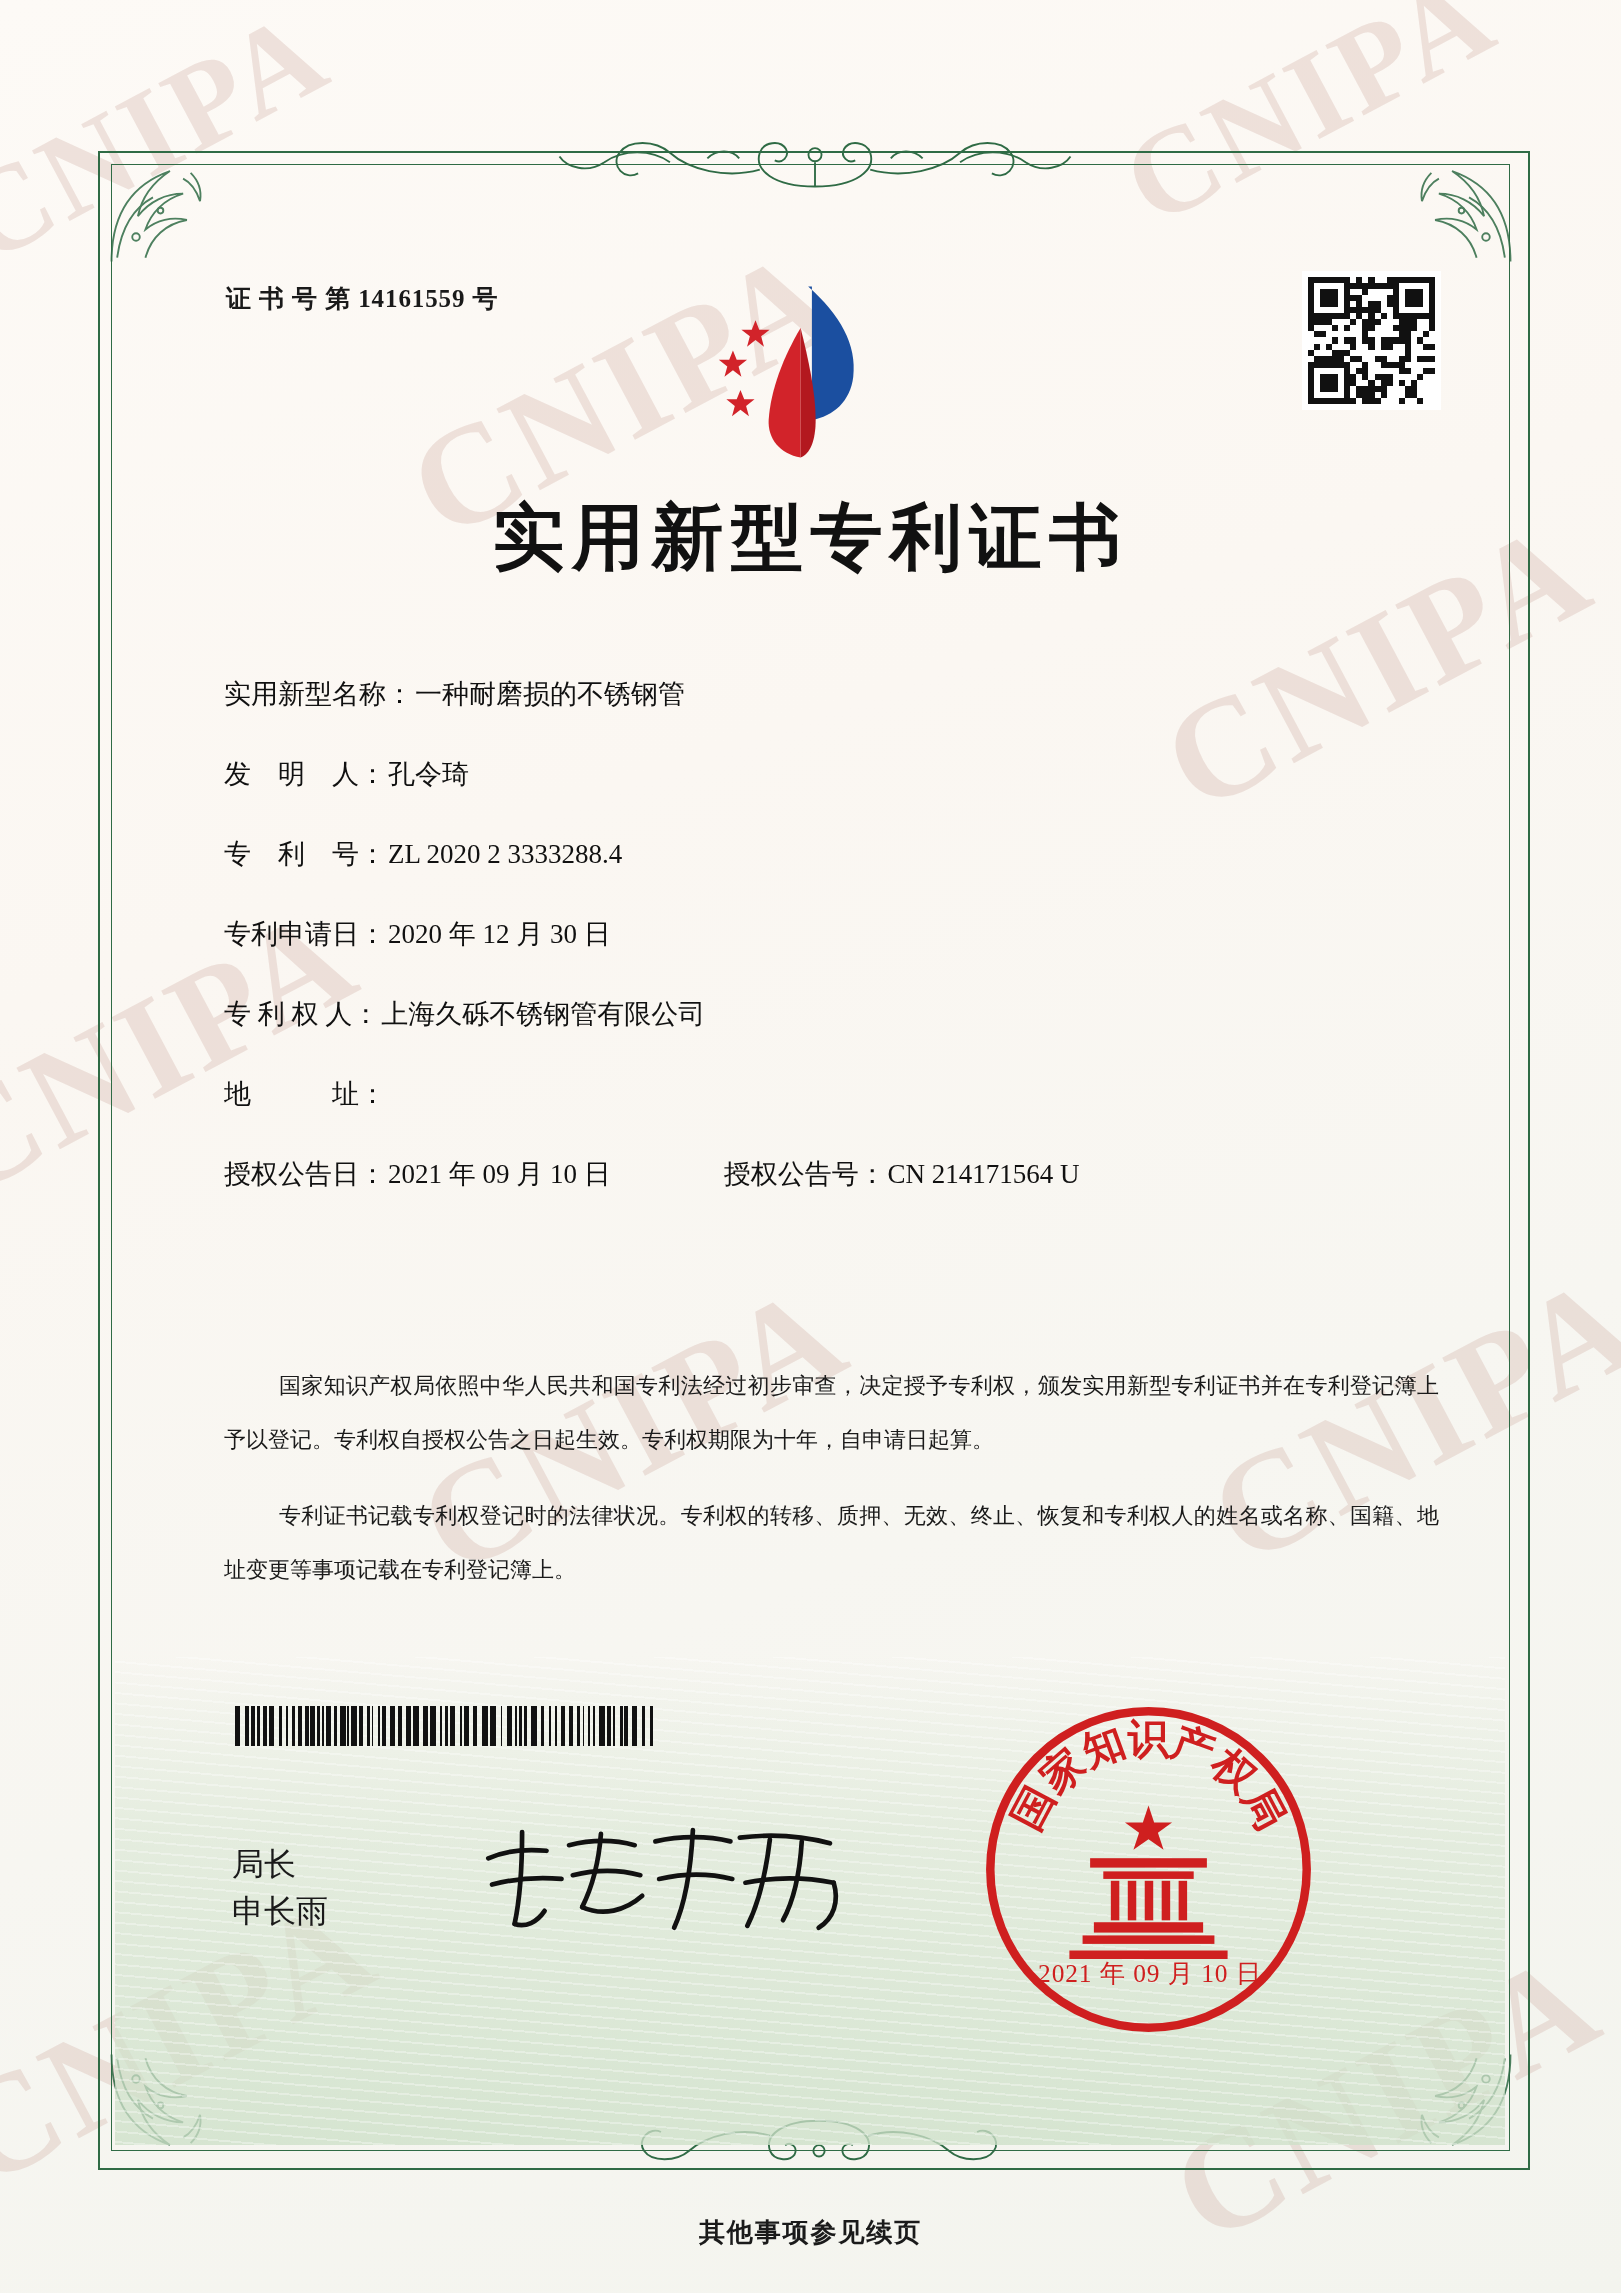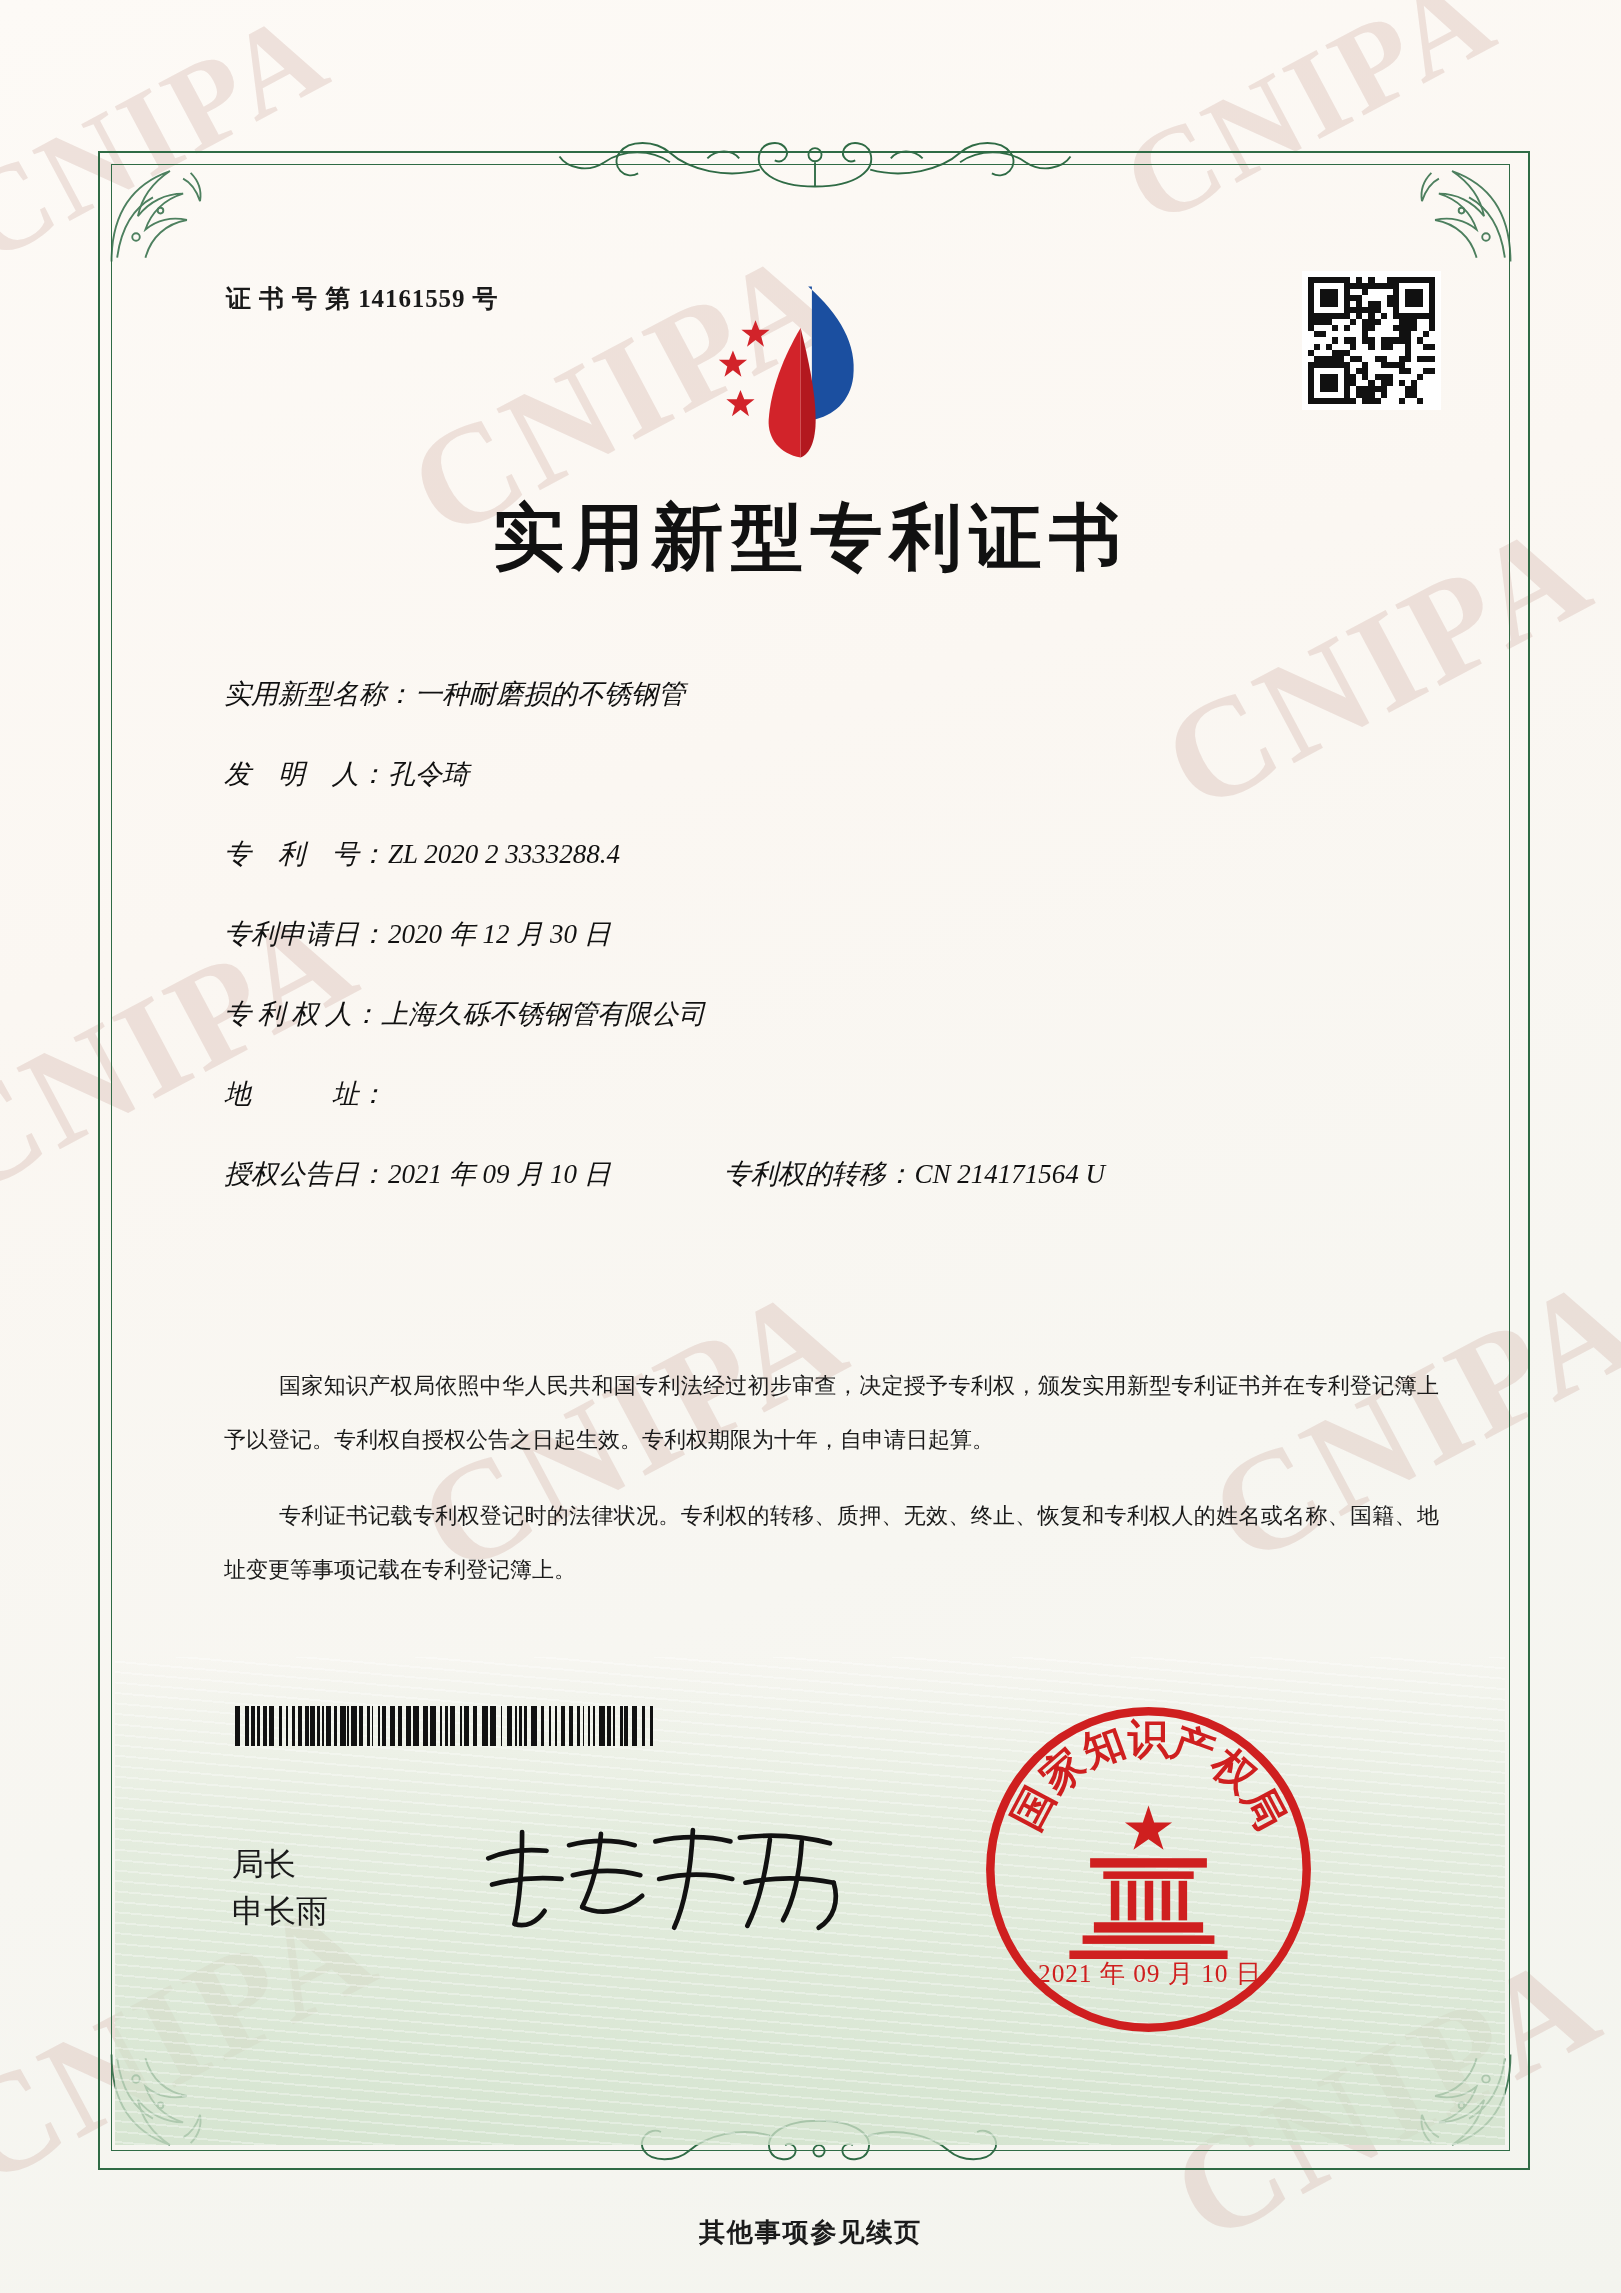--- a/index.html
+++ b/index.html
@@ -168,21 +168,20 @@
     left: 224px;
     top: 676px;
     width: 1224px;
   }
   .field-row {
     display: flex;
     align-items: baseline;
     font-size: 27px;
     margin-bottom: 44px;
     white-space: nowrap;
-    font-style: italic;
   }
   .field-label {
     display: inline-block;
     color: #111;
   }
   .field-value {
     color: #111;
     margin-left: 1.9px;
   }
   .field-row.double .second-label {
@@ -849,21 +848,21 @@
       <span class="field-value">上海久砾不锈钢管有限公司</span>
     </div>
 
     <div class="field-row">
       <span class="field-label">地　　　址：</span>
     </div>
 
     <div class="field-row double">
       <span class="field-label">授权公告日：</span>
       <span class="field-value">2021 年 09 月 10 日</span>
-      <span class="field-label second-label">专利权的转移：</span>
+      <span class="field-label second-label">授权公告号：</span>
       <span class="field-value">CN 214171564 U</span>
     </div>
   </div>
 
   <div class="paras">
     <p class="para">国家知识产权局依照中华人民共和国专利法经过初步审查，决定授予专利权，颁发实用新型专利证书并在专利登记簿上予以登记。专利权自授权公告之日起生效。专利权期限为十年，自申请日起算。</p>
     <p class="para">专利证书记载专利权登记时的法律状况。专利权的转移、质押、无效、终止、恢复和专利权人的姓名或名称、国籍、地址变更等事项记载在专利登记簿上。</p>
   </div>
 
   <div class="barcode" id="barcode">

